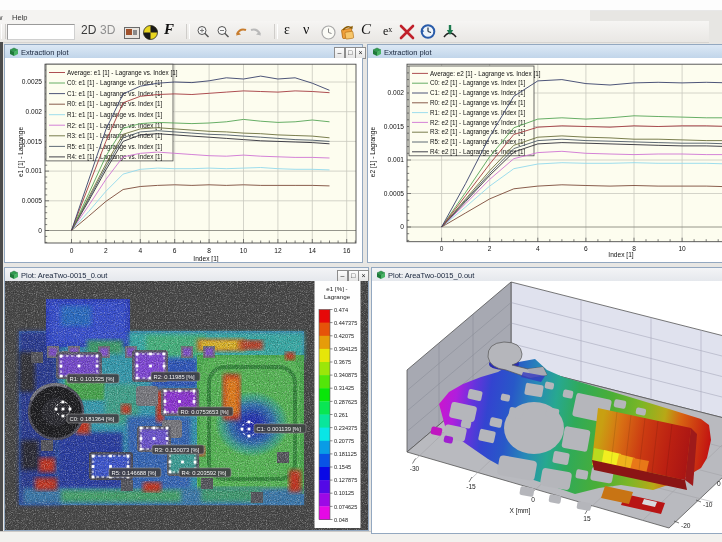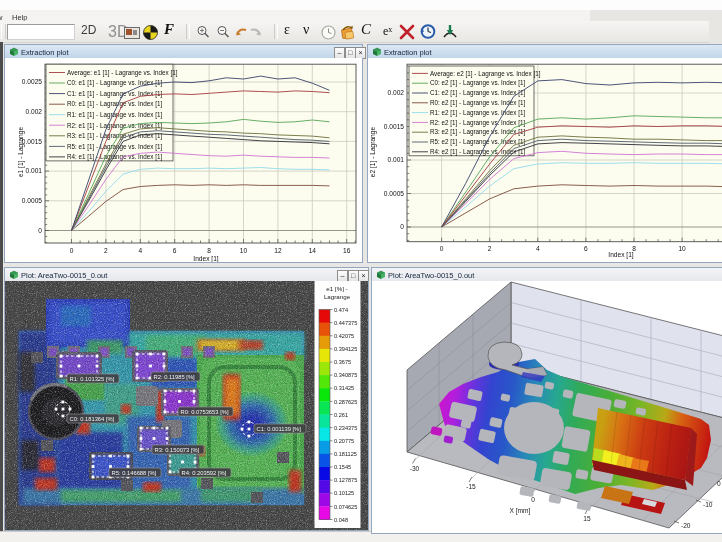--- a/index.html
+++ b/index.html
@@ -8,21 +8,21 @@
 
 <div class="abs" style="left:0;top:0;width:722px;height:10px;background:#fdfdfd;border-bottom:1px solid #e8e8e8;"></div>
 <div class="abs" style="left:0;top:10px;width:590px;height:11px;background:#f4f3f1;">
  <span class="abs" style="left:-3px;top:3px;font-size:7.5px;color:#333;">w</span>
  <span class="abs" style="left:12px;top:3px;font-size:7.5px;color:#333;">Help</span>
 </div>
 <div class="abs" style="left:0;top:21px;width:709px;height:21px;background:linear-gradient(#f6f5f3,#e9e7e4);border-bottom:1px solid #d6d4d1;">
  <div class="abs" style="left:1px;top:3px;width:3px;height:15px;border-left:1px solid #fff;border-right:1px solid #cfcdca;"></div>
  <div class="abs" style="left:7px;top:3px;width:66px;height:14px;background:#fff;border:1px solid #9a9a9a;border-right-color:#d0d0d0;border-bottom-color:#d0d0d0;"></div>
  <span class="abs" style="left:81px;top:2px;font-size:12px;color:#3a3a3a;">2D</span>
- <span class="abs" style="left:108px;top:2px;font-size:16px;color:#8f8f8f;">3D</span>
+ <span class="abs" style="left:100px;top:2px;font-size:12px;color:#8f8f8f;">3D</span>
 
  <div class="abs" style="left:124px;top:6px;width:14px;height:10px;border:1px solid #6a6a6a;background:#e8e4de;">
    <div class="abs" style="left:1px;top:1px;width:6px;height:6px;background:#a0522d;"></div>
    <div class="abs" style="left:8px;top:2px;width:4px;height:5px;background:#8a8a8a;"></div>
  </div>
 
  <svg class="abs" style="left:143px;top:4px;" width="15" height="15" viewBox="0 0 15 15">
   <circle cx="7.5" cy="7.5" r="7" fill="#e8d51f" stroke="#222" stroke-width="0.8"></circle>
   <path d="M7.5,7.5 L7.5,0.5 A7,7 0 0,1 14.5,7.5 Z" fill="#1a1a1a"></path>
   <path d="M7.5,7.5 L7.5,14.5 A7,7 0 0,1 0.5,7.5 Z" fill="#1a1a1a"></path>

